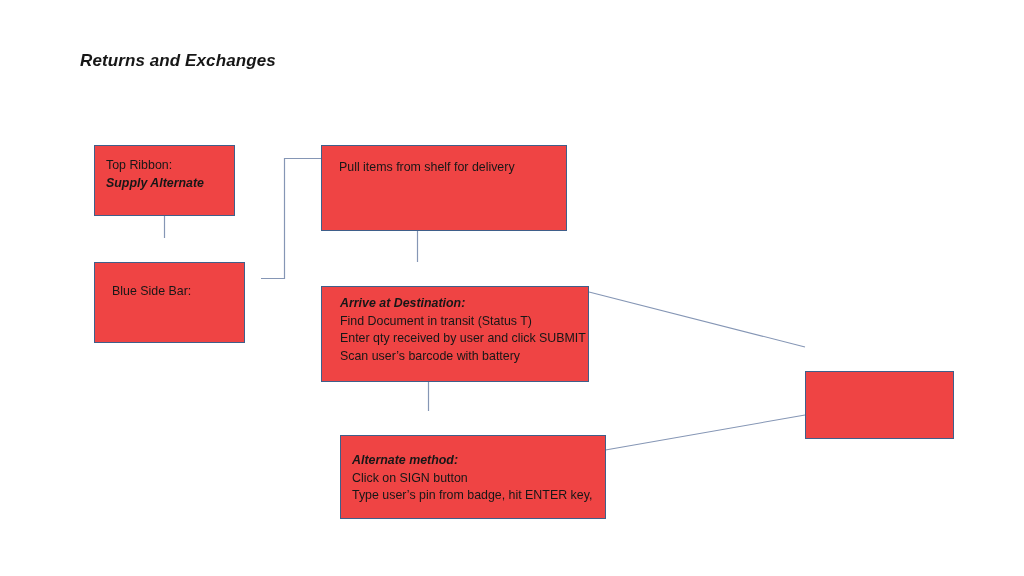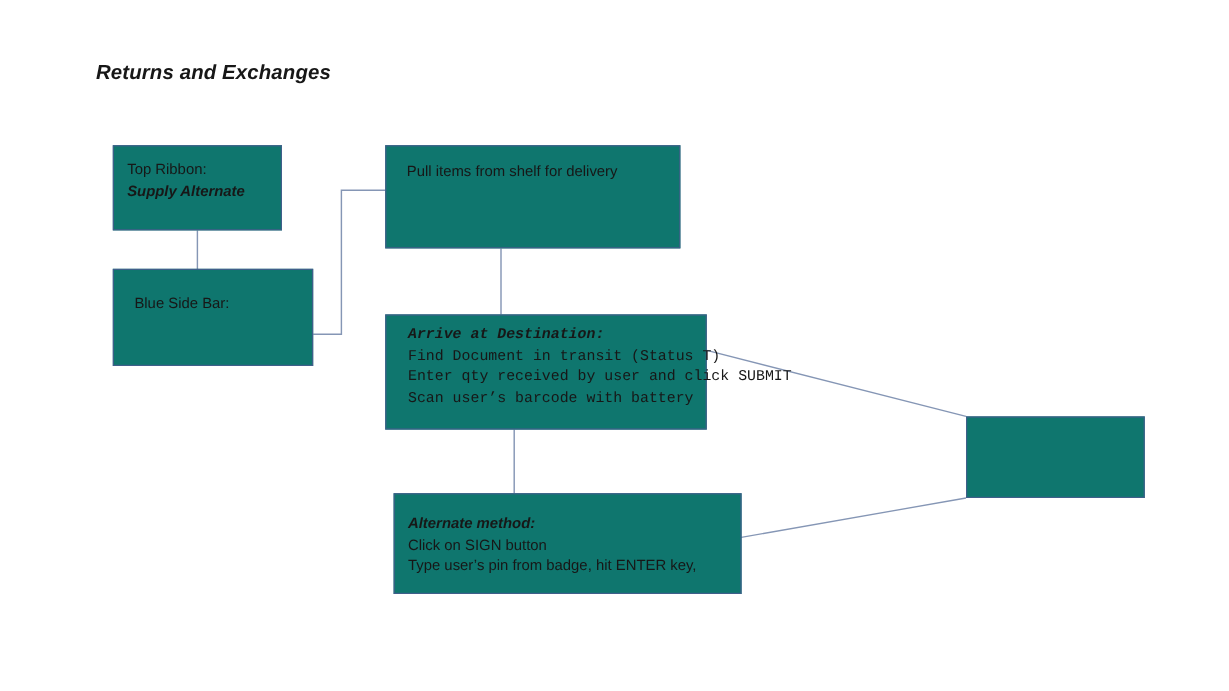--- a/index.html
+++ b/index.html
@@ -36,22 +36,23 @@
     font-size: 17px;
     font-weight: bold;
     font-style: italic;
     letter-spacing: 0.1px;
     white-space: nowrap;
   }
 
   .node {
     position: absolute;
     border: 1.4px solid #3f5f8a;
-    background: #0f766e;
+    background: #ef4444;
     padding: 0;
+    margin-top: 24px;
   }
 
   .node .body {
     position: absolute;
     left: 0;
     width: 100%;
   }
 
   .node .line {
     font-size: 12.4px;
@@ -62,30 +63,30 @@
 
   .node .line.hd {
     font-weight: bold;
     font-style: italic;
   }
 
   
   #node-top-ribbon   { left: 94px;  top: 121px; width: 141px; height: 71px; }
   #node-top-ribbon .body { top: 11px; padding-left: 11px; }
 
-  #node-blue-sidebar { left: 94px;  top: 224px; width: 167px; height: 81px; }
+  #node-blue-sidebar { left: 94px;  top: 238px; width: 151px; height: 81px; }
   #node-blue-sidebar .body { top: 20px; padding-left: 17px; }
 
   #node-pull-items   { left: 321px; top: 121px; width: 246px; height: 86px; }
   #node-pull-items .body { top: 13px; padding-left: 17px; }
 
-  #node-arrive       { left: 321px; top: 262px; width: 268px; height: 96px; font-family: Liberation Mono, monospace; }
+  #node-arrive       { left: 321px; top: 262px; width: 268px; height: 96px; }
   #node-arrive .body { top: 8px; padding-left: 18px; }
 
-  #node-alternate    { left: 328px; top: 411px; width: 290px; height: 84px; }
+  #node-alternate    { left: 340px; top: 411px; width: 266px; height: 84px; }
   #node-alternate .body { top: 16px; padding-left: 11px; }
 
   #node-blank        { left: 805px; top: 347px; width: 149px; height: 68px; }
 </style>
 </head>
 <body>
 
 <div id="canvas">
 
   <div class="page-title">Returns and Exchanges</div>

